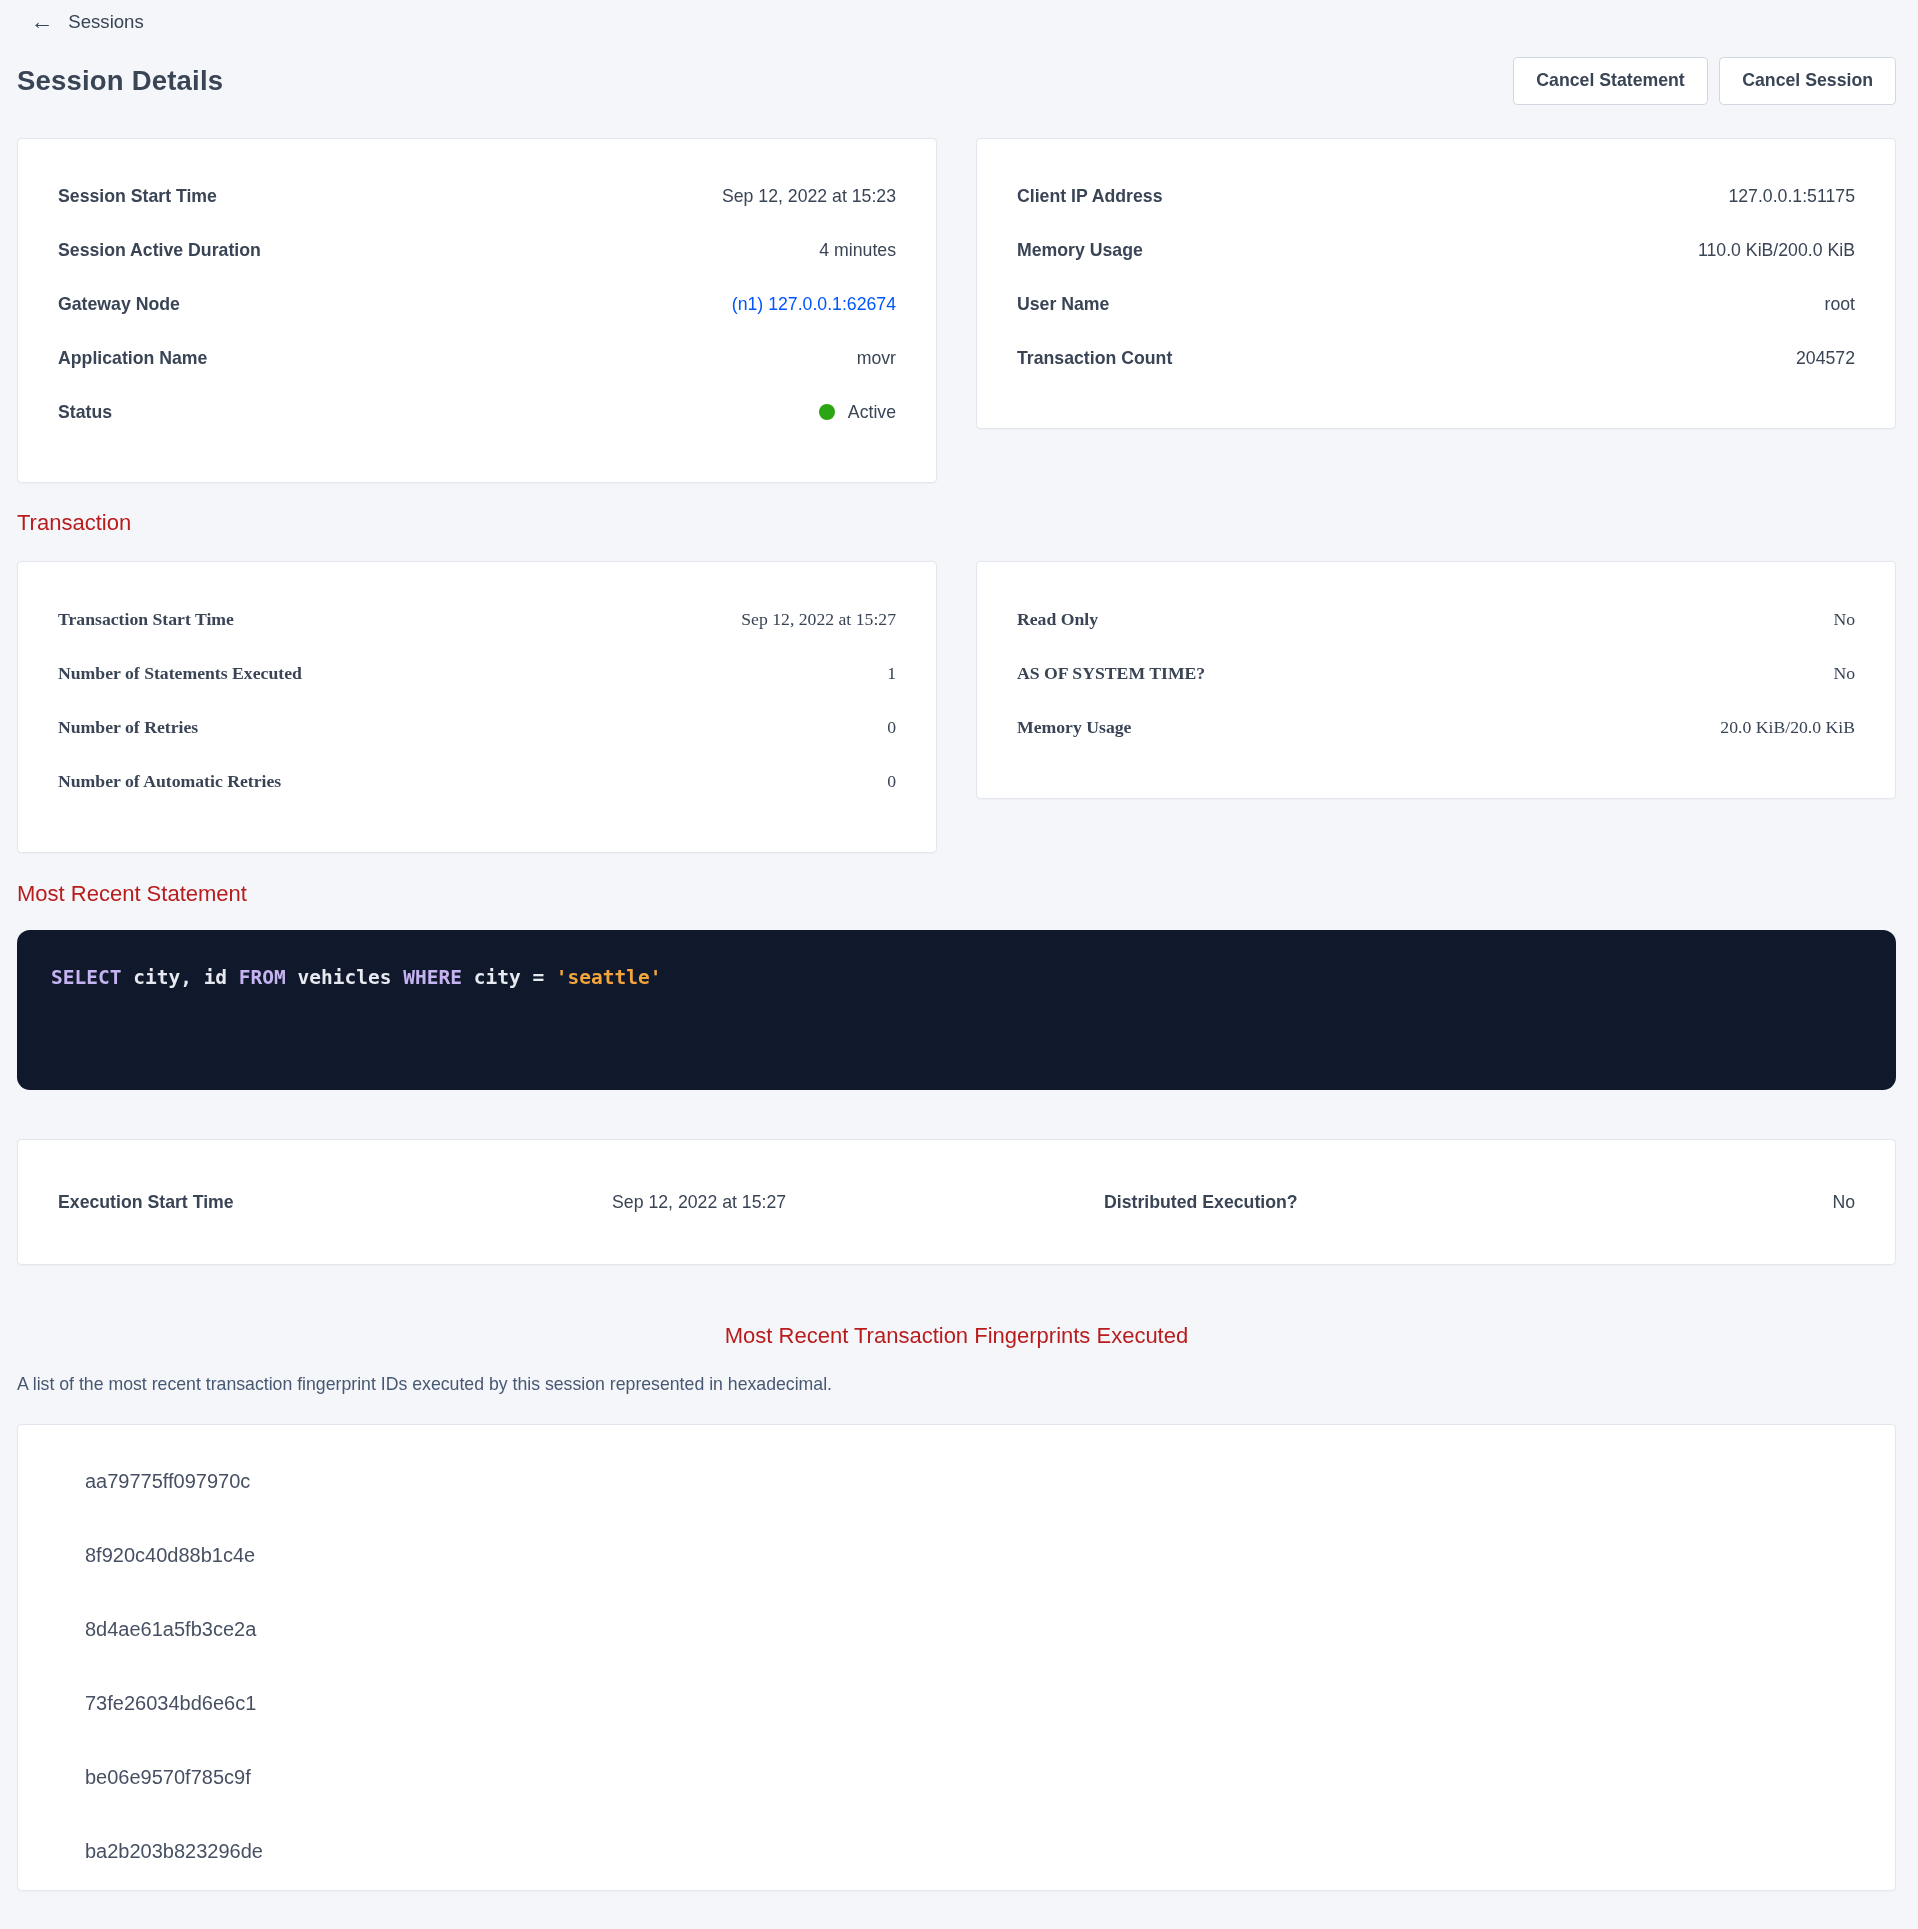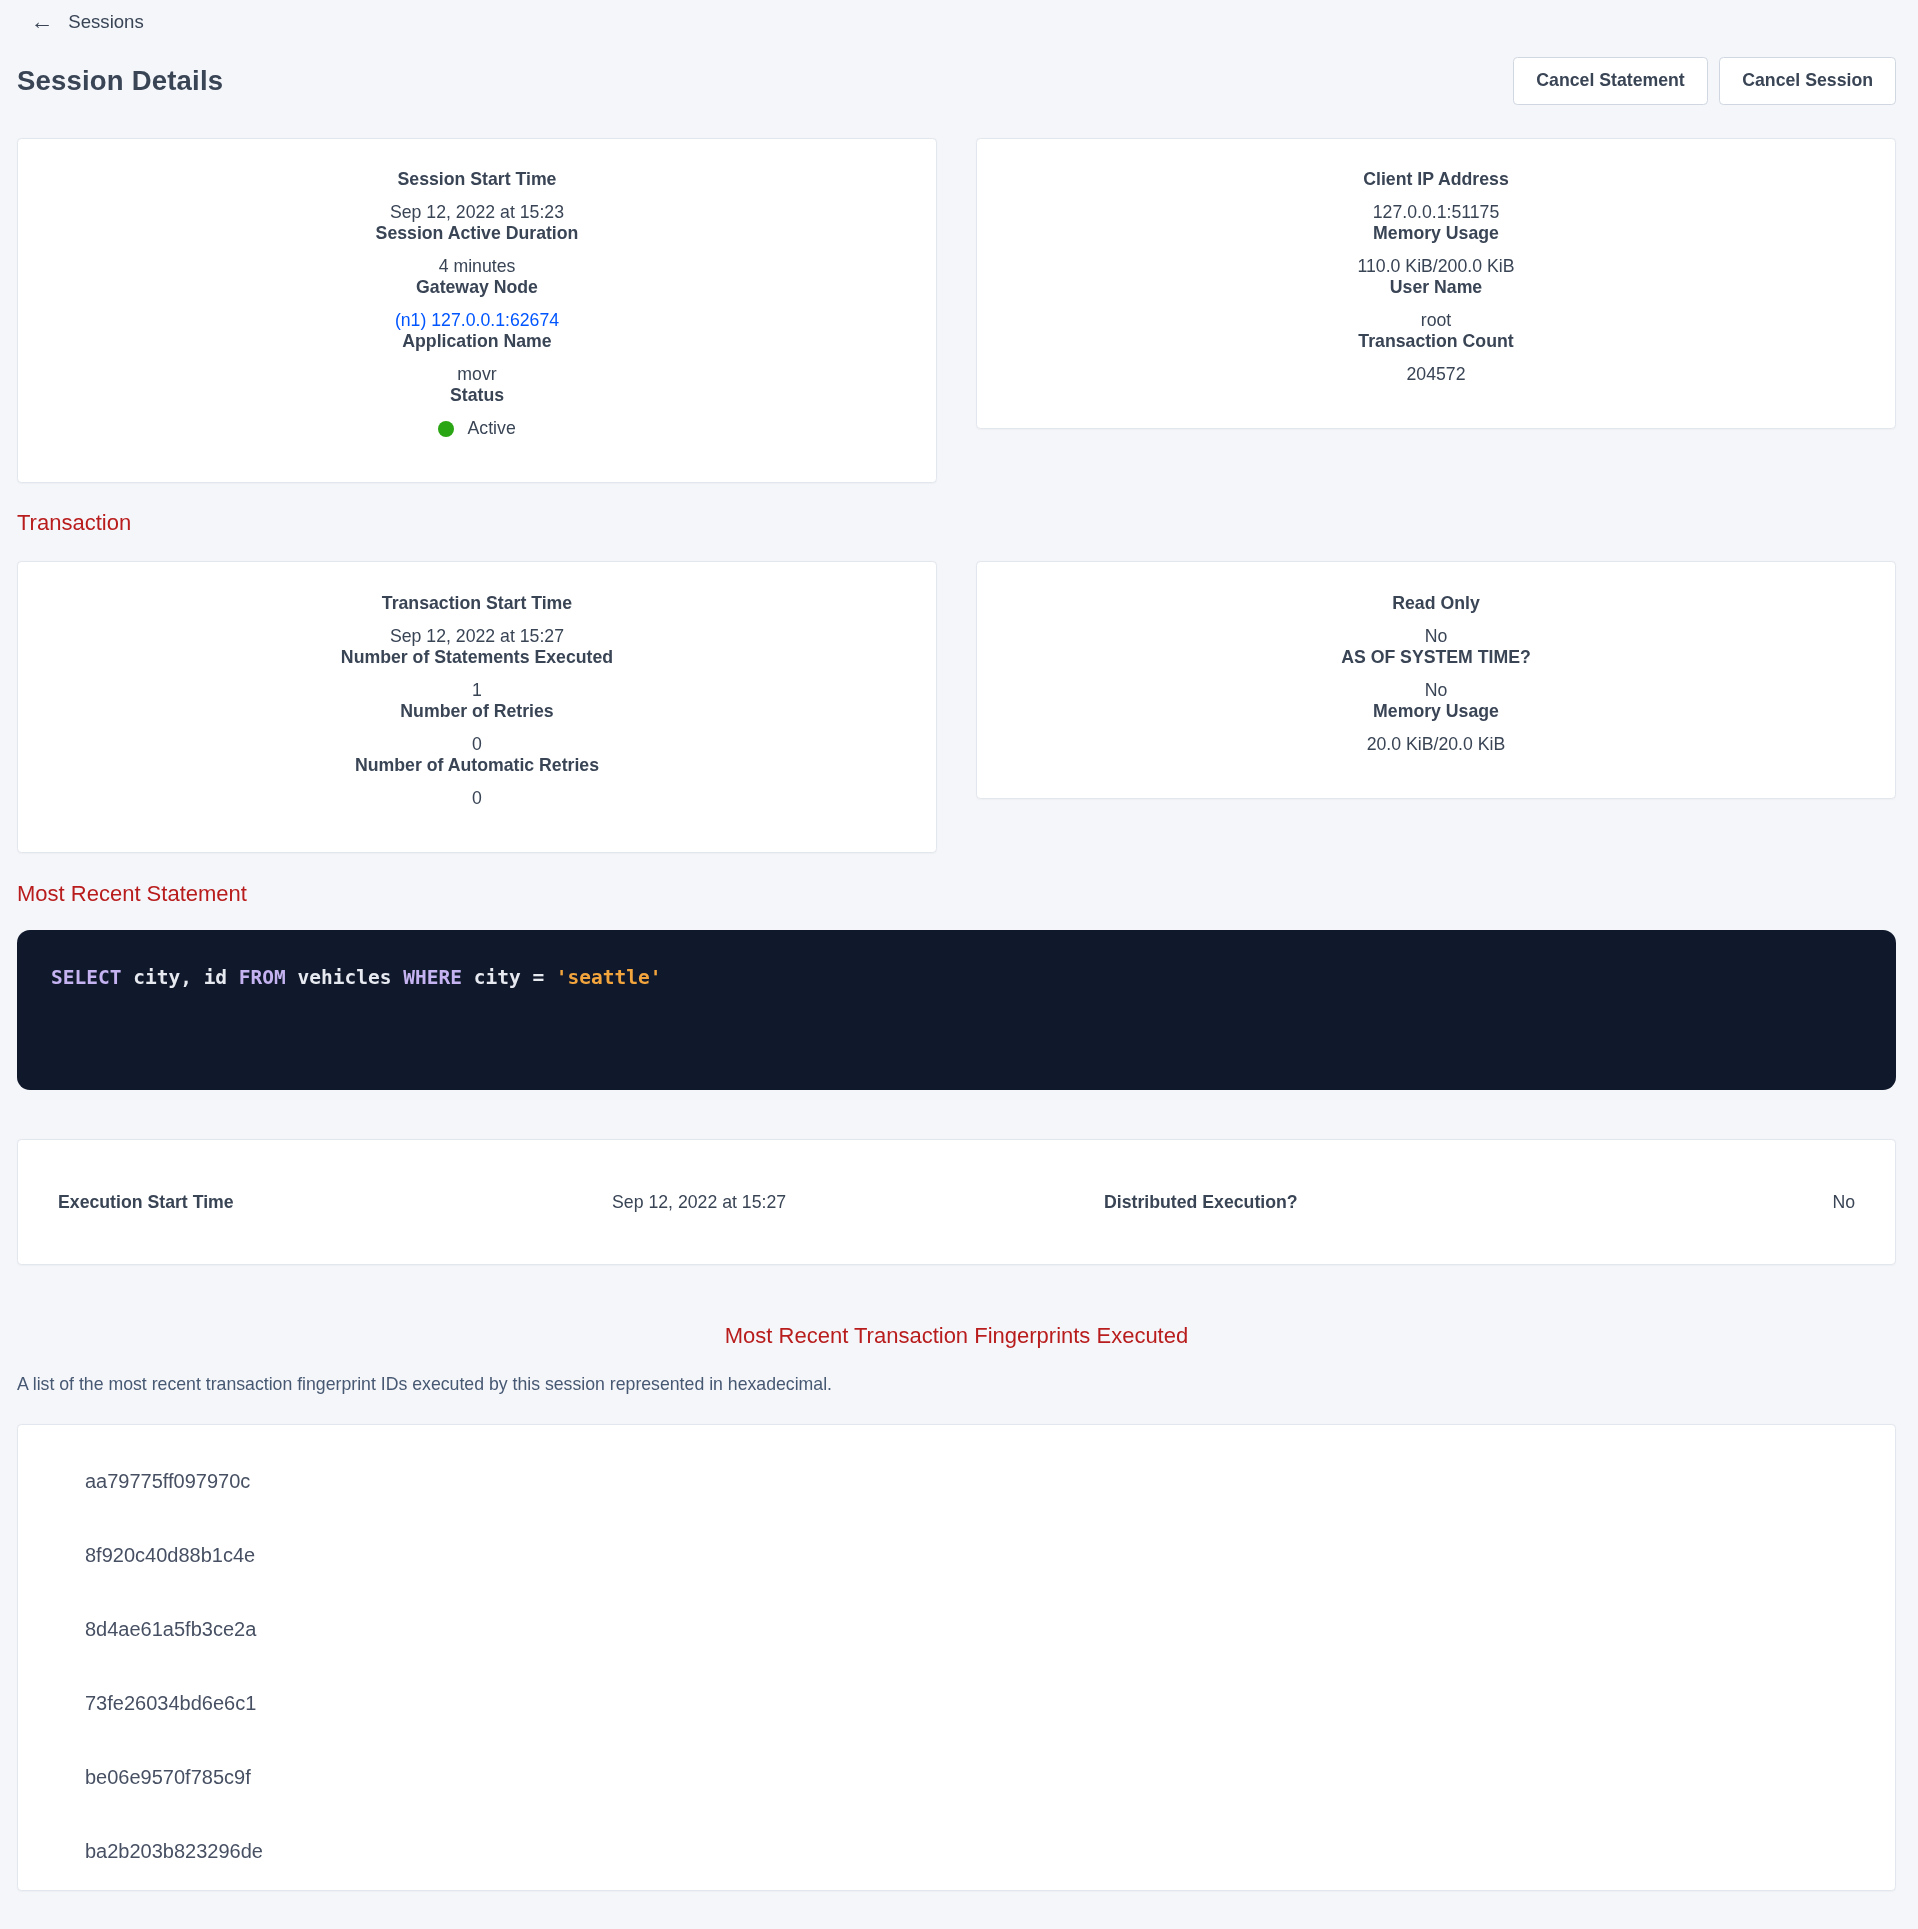--- a/index.html
+++ b/index.html
@@ -34,34 +34,34 @@
 
   
   .grid { display: grid; grid-template-columns: 1fr 1fr; gap: 39px; align-items: start; }
   .grid.first { margin-top: 32px; }
   .card {
     background: #ffffff; border: 0.9px solid #e2e7ee; border-radius: 4.4px;
     box-shadow: 0 0.9px 1.8px rgba(0,0,0,0.03);
   }
   .card.summary { padding: 30px 40px 43px 40px; }
   .grid2 .card.summary { padding-top: 31px; }
-  .row { height: 54px; display: flex; justify-content: space-between; align-items: center; flex-direction: column; }
+  .row { height: 54px; display: flex; justify-content: space-between; align-items: center; }
   .lbl { font-size: 17.7px; font-weight: 700; color: #394455; }
   .val { font-size: 17.7px; font-weight: 400; color: #394455; text-align: right; }
   a.val { color: #0055ff; text-decoration: none; cursor: pointer; }
   .status-wrap { display: flex; align-items: center; }
   .dot {
     width: 16px; height: 16px; border-radius: 50%;
     background: #2aa513; display: inline-block; margin-right: 13.3px;
   }
 
   
   h2 { font-size: 22px; font-weight: 500; color: #b91c1c; line-height: 34px; }
   h2.transaction { margin: 23px 0 20.4px 0; }
-  .grid2 { margin-bottom: 0; }
+  .grid2 { margin-bottom: 0; font-family: Liberation Serif, serif; }
   h2.statement { margin: 24px 0 19.5px 0; }
   h2.fp { margin: 54px 0 4px 0; text-align: center; }
 
   
   .codebox {
     height: 160px; background: #10182b; border-radius: 13px;
     padding: 35px 34px;
   }
   .codebox code {
     font-family: "DejaVu Sans Mono", monospace;

